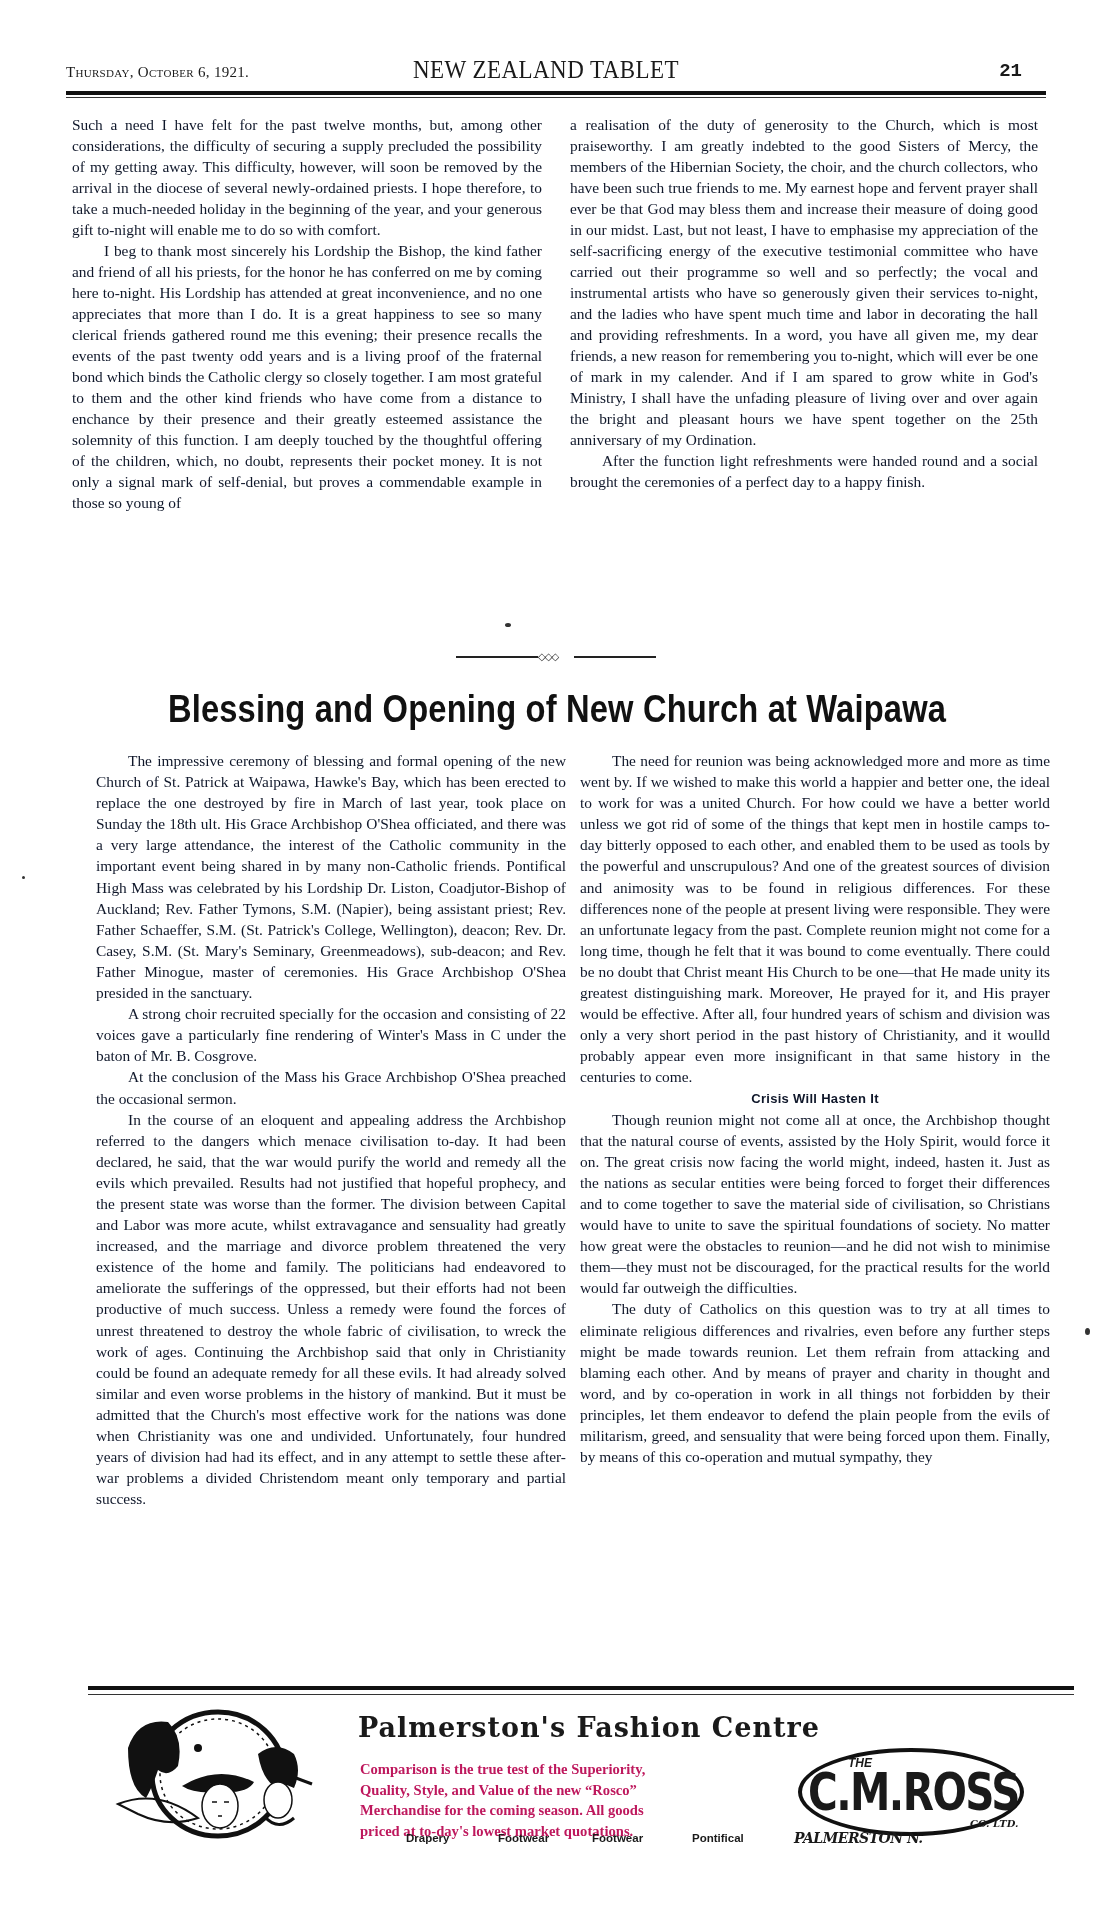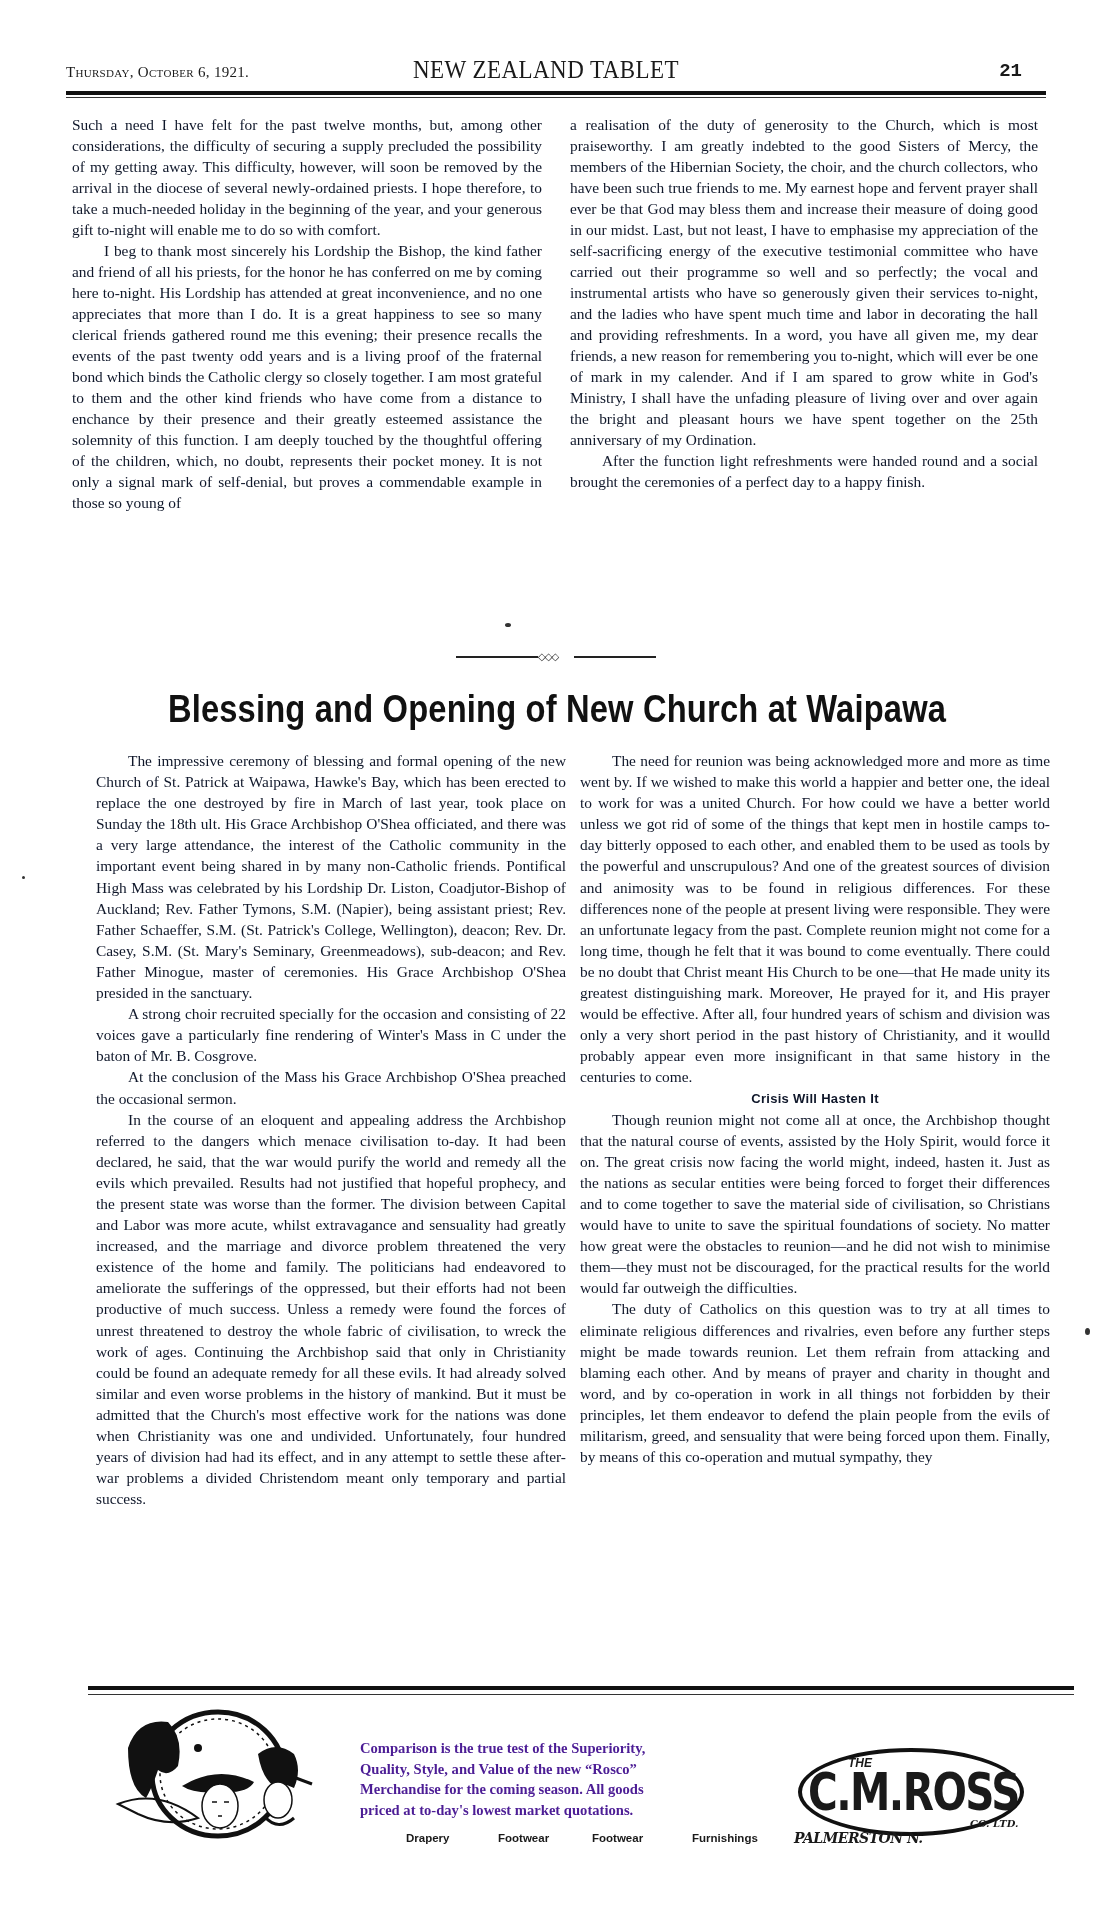--- a/index.html
+++ b/index.html
@@ -33,22 +33,22 @@
               font-family: "Liberation Sans", sans-serif; font-weight: bold; font-size: 38px;
               letter-spacing: 0.2px; transform: scaleX(0.86); transform-origin: center; color: #111; }
 
   .subhead { text-align: center; font-family: "Liberation Sans", sans-serif; font-weight: bold;
              font-size: 13px; margin: 12px 0 4px 0; letter-spacing: 0.3px; text-indent: 0 !important; }
 
   .ad { position: absolute; left: 88px; top: 1745px; width: 986px; height: 150px; }
   .ad-art { position: absolute; left: 10px; top: 8px; width: 240px; height: 134px; }
   .ad-heading { position: absolute; left: 270px; top: 12px; font-family: "DejaVu Serif", serif;
                 font-weight: bold; font-size: 27px; letter-spacing: 1px; }
-  .ad-body { position: absolute; left: 272px; top: 38px; width: 360px; font-family: "Liberation Serif", serif;
-             font-size: 14.6px; line-height: 20.5px; font-weight: bold; color: #4c1d95; }
+  .ad-body { position: absolute; left: 272px; top: 59px; width: 360px; font-family: "Liberation Serif", serif;
+             font-size: 14.6px; line-height: 20.5px; font-weight: bold; color: #be185d; }
   .ad-body span { display: block; }
   .ad-cats { position: absolute; left: 318px; top: 132px; width: 400px; font-family: "Liberation Sans", sans-serif;
              font-size: 11.5px; font-weight: bold; }
   .ad-cats span { position: absolute; top: 0; }
   .ad-logo { position: absolute; left: 708px; top: 48px; width: 240px; height: 100px; }
   .logo-oval { position: absolute; left: 2px; top: 0; width: 226px; height: 88px;
                border: 4px solid #111; border-radius: 50%; box-sizing: border-box; }
   .logo-the { position: absolute; left: 52px; top: 8px; font-family: Liberation Sans, sans-serif;
               font-style: italic; font-weight: bold; font-size: 12px; }
   .logo-name { position: absolute; left: 12px; top: 14px; font-family: "DejaVu Sans", sans-serif;
@@ -116,31 +116,32 @@
       <path d="M84 78 Q120 56 156 74 Q150 86 120 84 Q96 86 84 78 Z" fill="#111"></path>
       <ellipse cx="122" cy="98" rx="18" ry="22" fill="#fff" stroke="#111" stroke-width="1.5"></ellipse>
       <path d="M114 94 l5 0 M126 94 l5 0 M120 108 l4 0" stroke="#111" stroke-width="1.5"></path>
       <path d="M160 46 Q178 32 196 46 Q204 62 196 80 Q186 74 176 78 Q164 70 160 46 Z" fill="#111"></path>
       <ellipse cx="180" cy="92" rx="14" ry="18" fill="#fff" stroke="#111" stroke-width="1.5"></ellipse>
       <path d="M166 108 Q180 124 196 110" fill="none" stroke="#111" stroke-width="3"></path>
       <circle cx="100" cy="40" r="4" fill="#111"></circle>
       <path d="M198 70 l16 6" stroke="#111" stroke-width="3"></path>
     </svg>
 
+    <div class="ad-heading">Palmerston's Fashion Centre</div>
     <div class="ad-body">
       <span>Comparison is the true test of the Superiority,</span>
       <span>Quality, Style, and Value of the new “Rosco”</span>
       <span>Merchandise for the coming season.  All goods</span>
       <span>priced at to-day's lowest market quotations.</span>
     </div>
     <div class="ad-cats">
       <span style="left:0;">Drapery</span>
       <span style="left:92px;">Footwear</span>
       <span style="left:186px;">Footwear</span>
-      <span style="left:286px;">Furnishings</span>
+      <span style="left:286px;">Pontifical</span>
     </div>
 
     <div class="ad-logo">
       <div class="logo-oval"></div>
       <div class="logo-the">THE</div>
       <div class="logo-name">C.M.ROSS</div>
       <div class="logo-co">CO. LTD.</div>
       <div class="logo-city">PALMERSTON N.</div>
     </div>
   </div>

